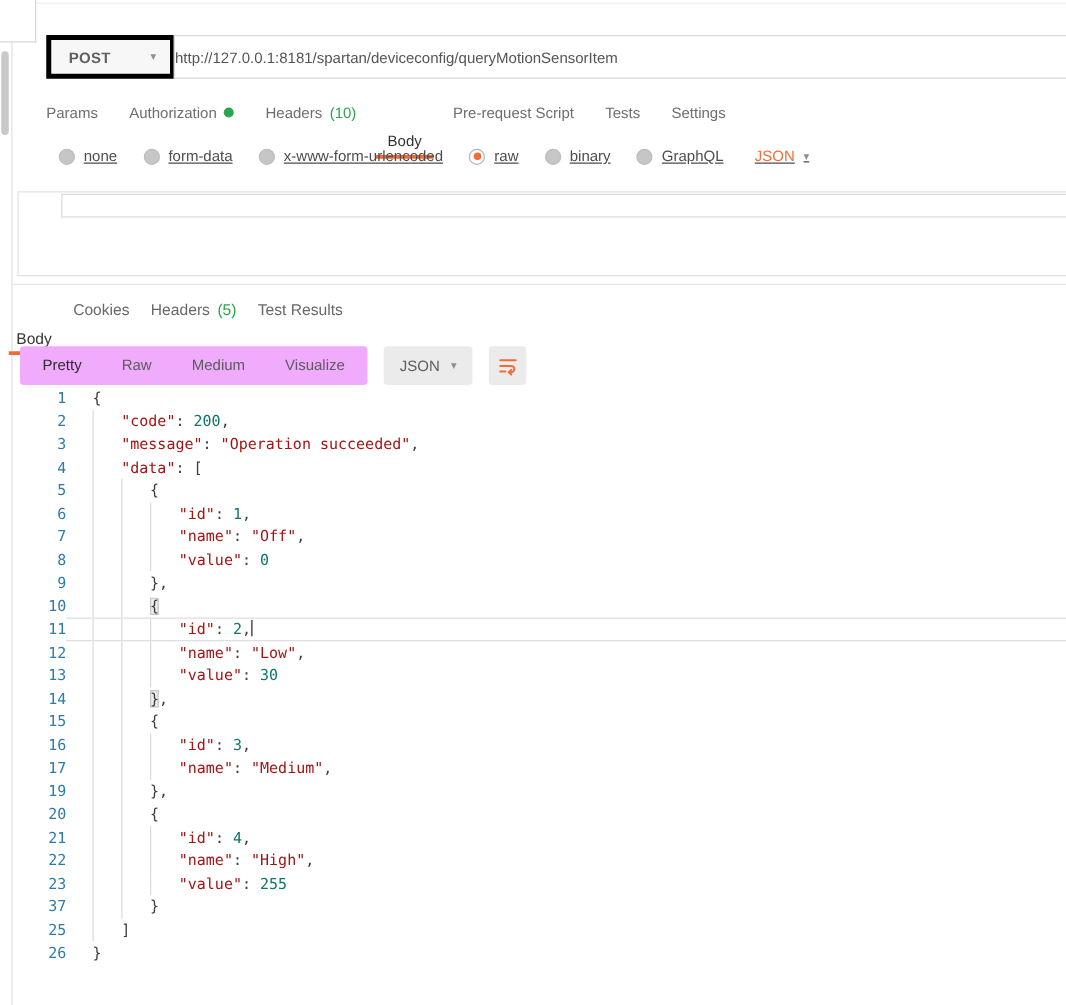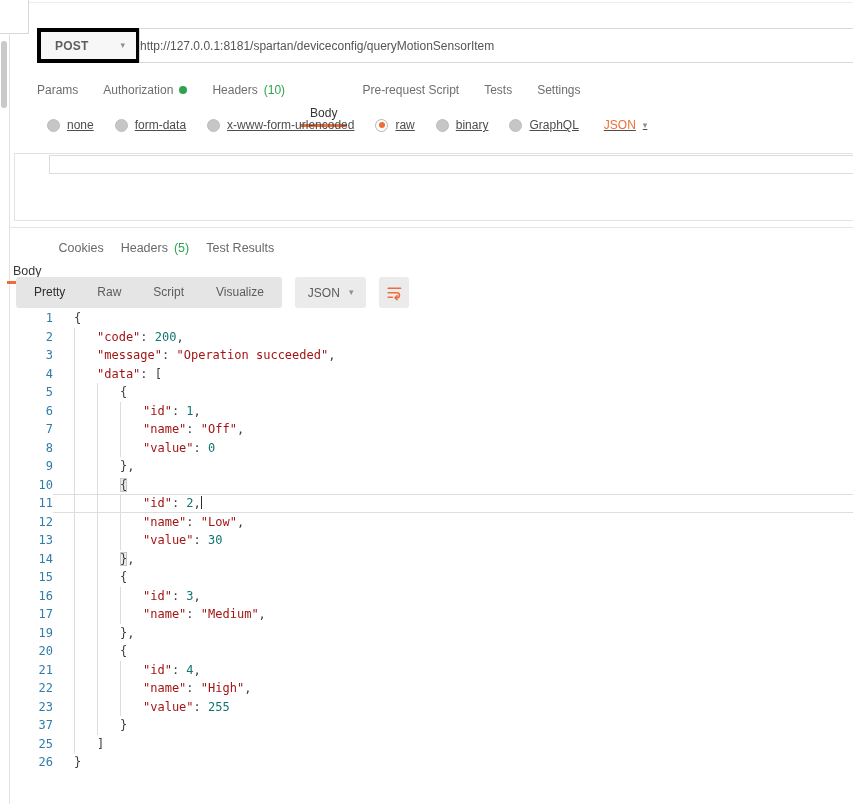--- a/index.html
+++ b/index.html
@@ -54,21 +54,21 @@
   .divider{position:absolute;left:10px;right:0;top:227px;height:1px;background:#e5e5e5;}
 
   
   .resp-tabs{position:absolute;left:13px;top:234px;height:27px;display:flex;gap:17px;align-items:center;
              font-size:12.5px;color:#696969;}
   .resp-tabs .tab.active{color:#383838;}
   .resp-tabs .tab.active::after{content:"";position:absolute;left:-6px;right:-12px;bottom:0;height:3px;background:#f06d39;}
 
   
   .resp-toolbar{position:absolute;left:16px;top:277px;height:31px;display:flex;align-items:center;gap:13px;}
-  .view-group{display:flex;align-items:center;background:#e5e5e5;border-radius:3px;height:31px;padding:0 2px;text-align:center;}
+  .view-group{display:flex;align-items:center;background:#f0abfc;border-radius:3px;height:31px;padding:0 2px;text-align:center;}
   .view-btn{padding:0 16px;font-size:12px;color:#5c5c5c;line-height:31px;cursor:pointer;white-space:nowrap;}
   .view-btn.active{color:#2e2e2e;}
   .format-btn{background:#ebebeb;border-radius:3px;height:31px;display:flex;align-items:center;gap:9px;
               padding:0 13px;font-size:12px;color:#5c5c5c;cursor:pointer;}
   .wrap-btn{background:#ebebeb;border-radius:3px;height:31px;width:30px;display:flex;align-items:center;
             justify-content:center;cursor:pointer;}
 
   
   .code{position:absolute;left:10px;right:0;top:309px;font-family:"DejaVu Sans Mono",monospace;font-size:12px;}
   .code-line{display:flex;height:18.5px;line-height:18.5px;}
@@ -180,21 +180,21 @@
       </div>
       <div class="tab">
         <span class="tab-label">Test Results</span>
       </div>
     </div>
 
   <div class="resp-toolbar">
     <div class="view-group" id="view-group">
         <div class="view-btn active">Pretty</div>
         <div class="view-btn">Raw</div>
-        <div class="view-btn">Script</div>
+        <div class="view-btn">Medium</div>
         <div class="view-btn">Visualize</div>
       </div>
     <div class="format-btn">
       <span>JSON</span>
       <span class="chev">▾</span>
     </div>
     <div class="wrap-btn">
       <span style="display:flex;">
         <svg width="17" height="17" viewBox="0 0 17 17" fill="none" stroke="#f06d39" stroke-width="1.6" stroke-linecap="round" stroke-linejoin="round">
           <path d="M2.2 4.2h12.4"></path>

